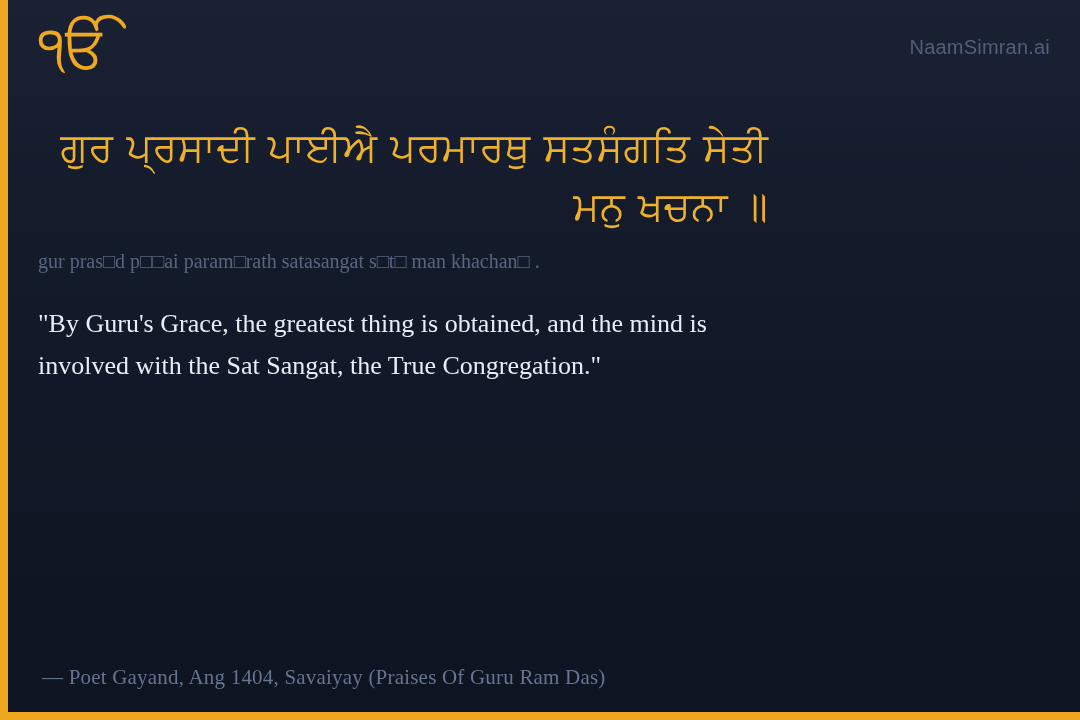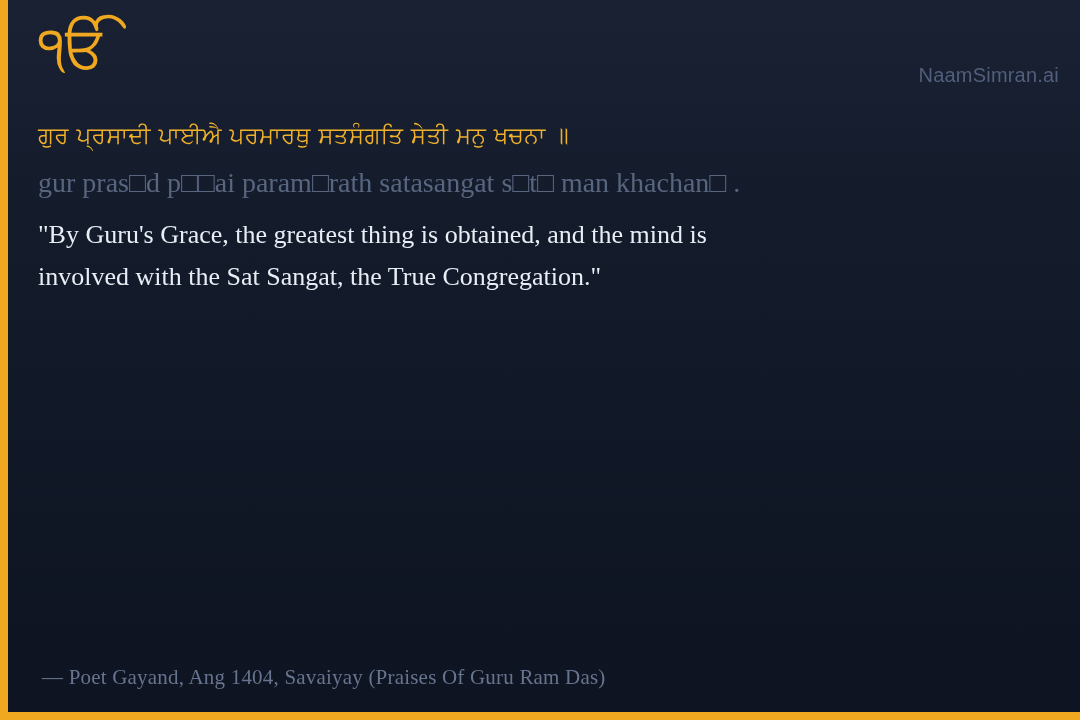--- a/index.html
+++ b/index.html
@@ -16,27 +16,26 @@
     overflow: hidden;
     background: linear-gradient(180deg, #1a2133 0%, #141c2c 28%, #111827 55%, #0e1421 100%);
     border-left: 8px solid #efa81f;
     border-bottom: 8px solid #efa81f;
     font-family: "Liberation Serif", "DejaVu Serif", serif;
   }
 
   .brand {
     position: absolute;
     top: 36px;
-    right: 21px;
+    right: 30px;
     font-family: "Liberation Sans", "DejaVu Sans", sans-serif;
     font-size: 20px;
     letter-spacing: 0.2px;
     color: #515f7c;
     white-space: nowrap;
-    margin-top: 28px;
   }
 
   .ikonkar {
     position: absolute;
     left: 30px;
     top: 18px;
     font-family: "DejaVu Sans", "Liberation Sans", sans-serif;
     font-size: 58px;
     line-height: 1;
     color: #efa81f;
@@ -45,35 +44,36 @@
 
   .content {
     position: absolute;
     left: 30px;
     top: 118px;
     right: 40px;
   }
 
   .gurmukhi {
     font-family: "DejaVu Sans", "Liberation Sans", sans-serif;
-    font-size: 23px;
+    font-size: 40px;
     line-height: 1.48;
     color: #efb02a;
     letter-spacing: 0.3px;
     margin: 0 0 12px 0;
     max-width: 730px;
+    text-align: right;
   }
 
   .transliteration {
     font-family: "Liberation Serif", "DejaVu Serif", serif;
-    font-size: 28px;
+    font-size: 20px;
     line-height: 1.35;
     color: #566love;
     color: #58657f;
-    margin: 0 0 12px 0;
+    margin: 0 0 28px 0;
     white-space: nowrap;
   }
 
   .translation {
     font-family: "Liberation Serif", "DejaVu Serif", serif;
     font-size: 26px;
     line-height: 1.62;
     color: #e9edf5;
     margin: 0;
     max-width: 760px;

